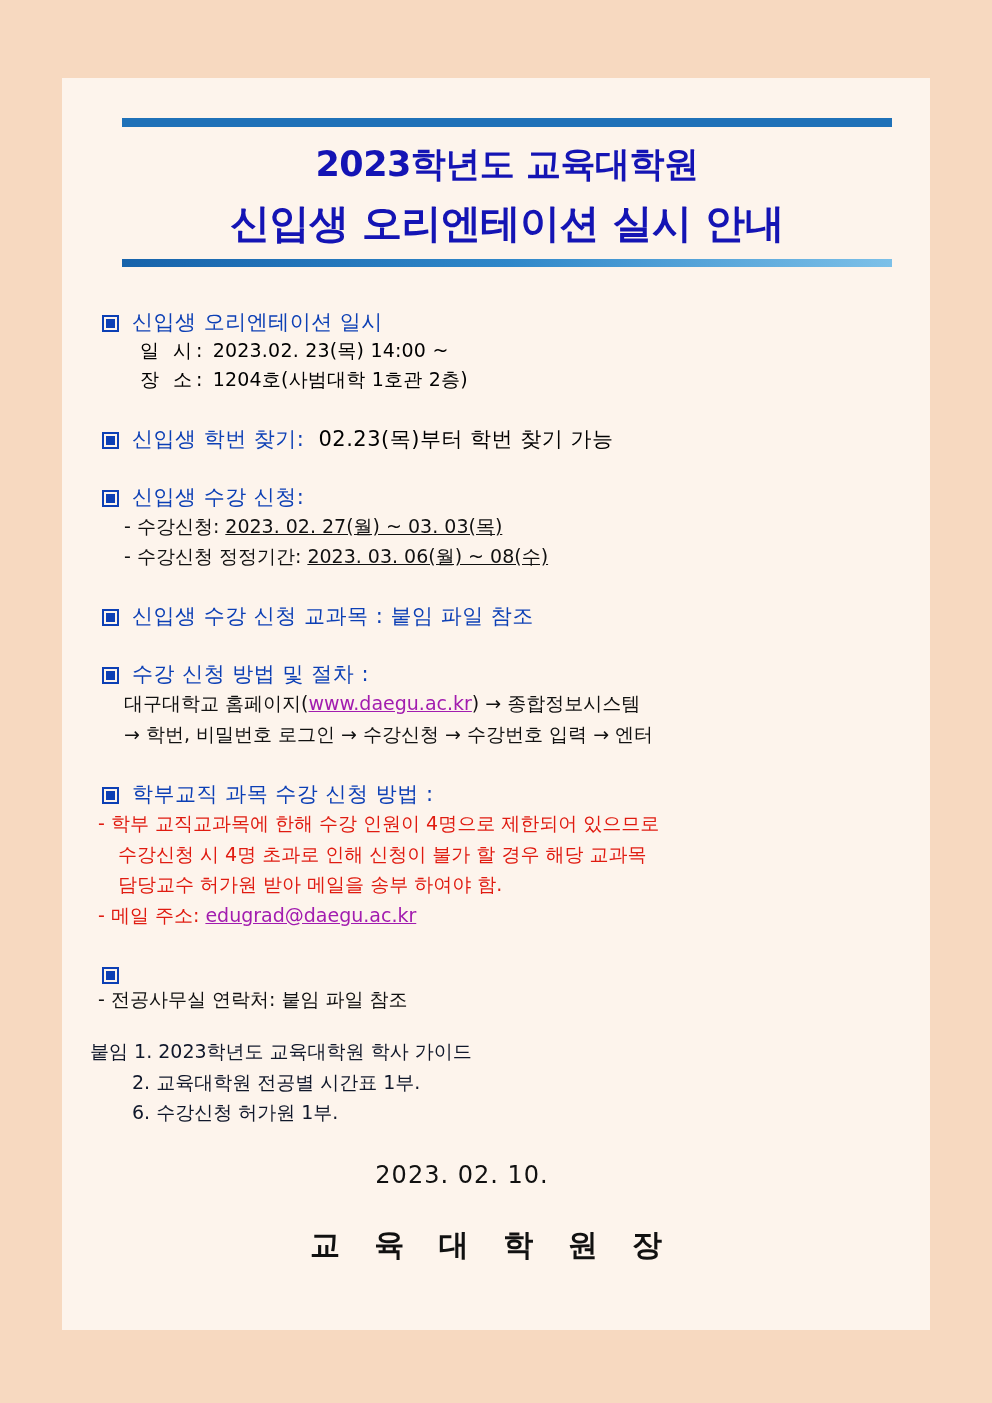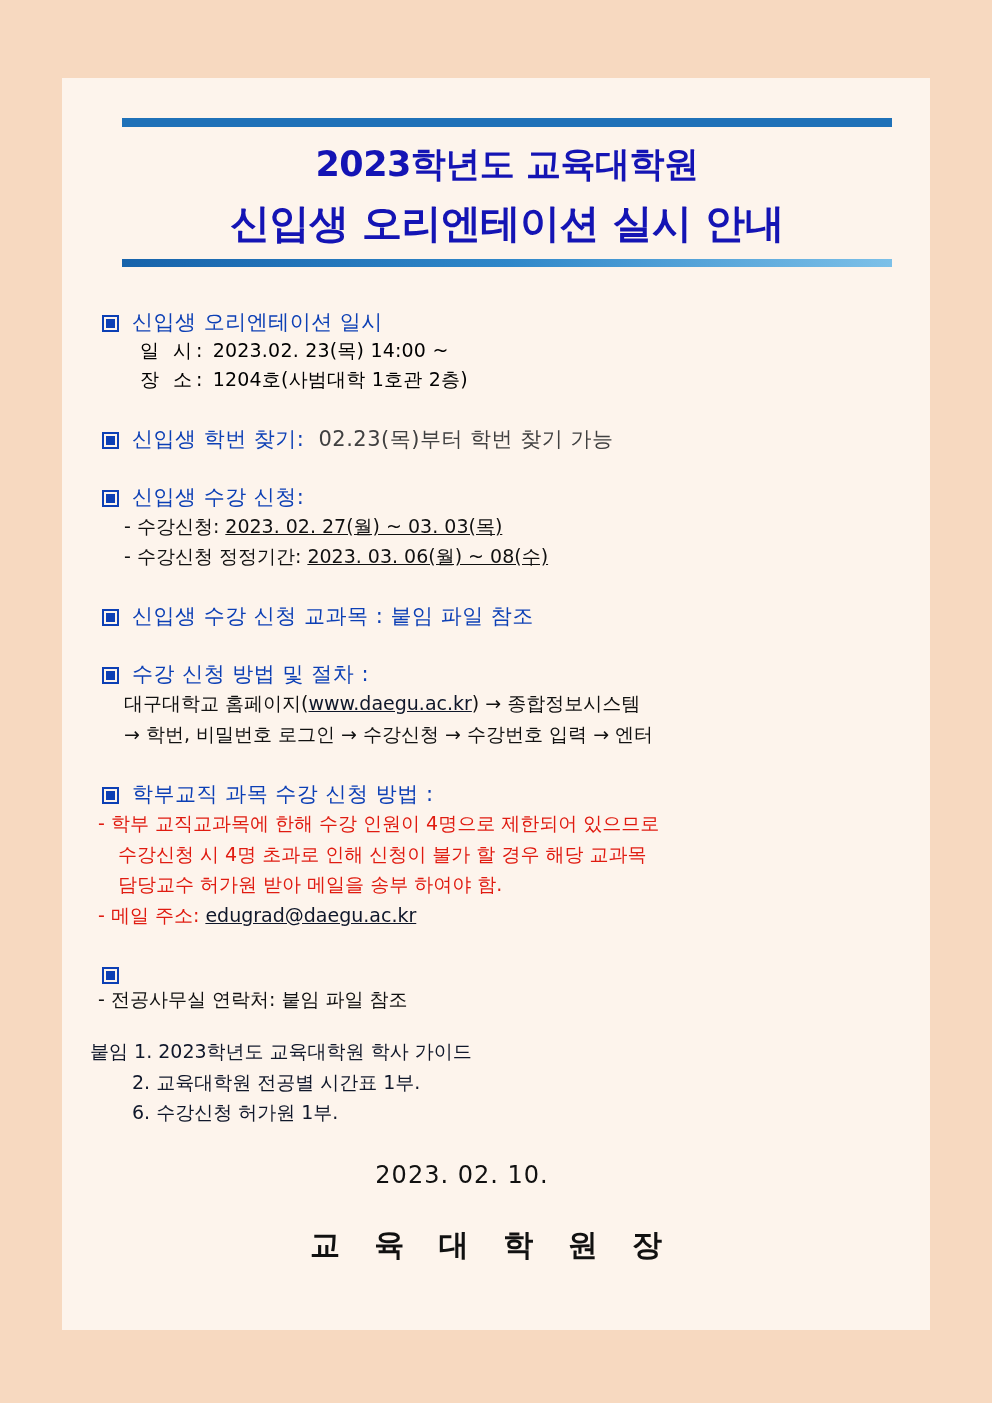--- a/index.html
+++ b/index.html
@@ -113,22 +113,22 @@
     letter-spacing: 0.2px;
     line-height: 1.55;
   }
   .sub .lbl { letter-spacing: 4px; }
   .dashline {
     margin-left: 62px;
     font-size: 19px;
     line-height: 1.6;
   }
   .u { text-decoration: underline; }
-  .red { color: #404040; }
-  .link { color: #0f172a; text-decoration: underline; }
+  .red { color: #000000; }
+  .link { color: #a21caf; text-decoration: underline; }
   .gap-m { height: 22px; }
   .gap-l { height: 30px; }
   .proc {
     margin-left: 62px;
     font-size: 19px;
     line-height: 1.65;
   }
   .redline {
     margin-left: 36px;
     font-size: 19px;

